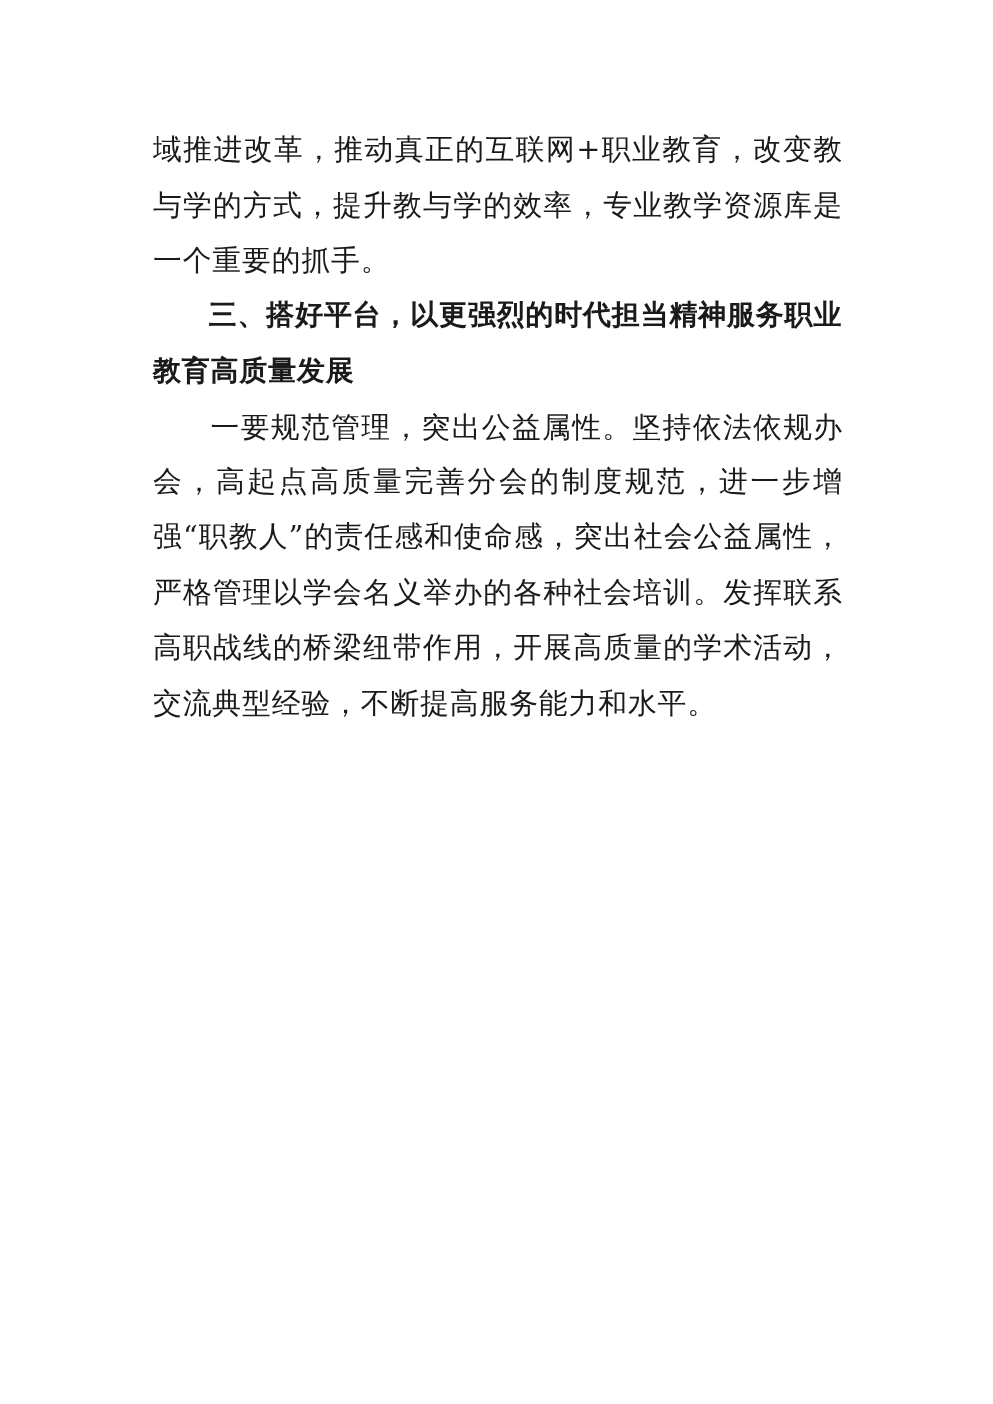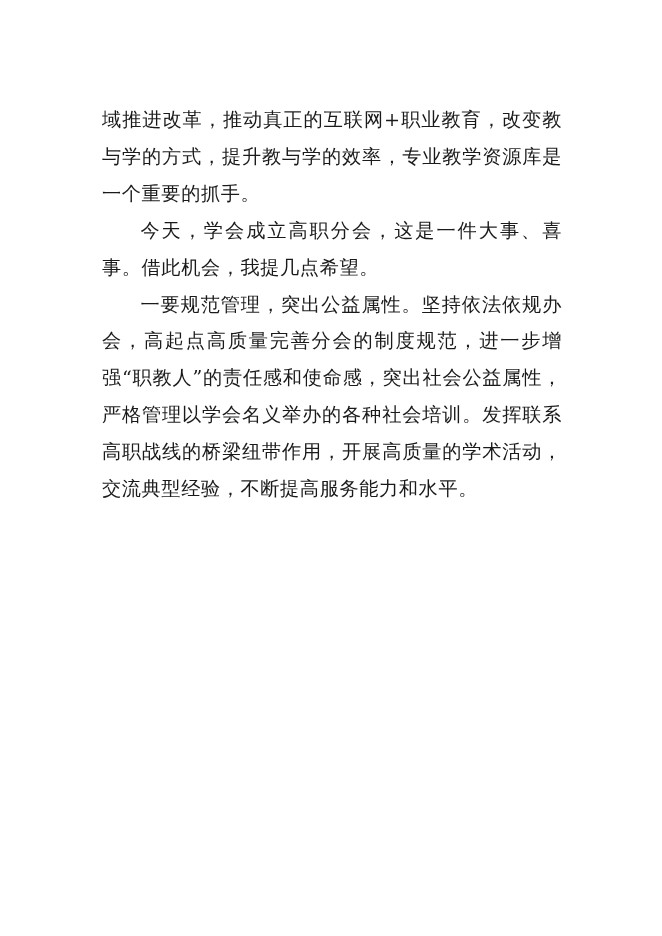--- a/index.html
+++ b/index.html
@@ -4,27 +4,27 @@
 <style>
   html, body { margin: 0; padding: 0; background: #ffffff; }
   body { width: 662px; height: 936px; position: relative; overflow: hidden; }
   .page {
     position: absolute; left: 102px; top: 82px; width: 460px;
     font-family: "DejaVu Serif", "Liberation Serif", serif;
     font-size: 19.2px; line-height: 36.9px; color: #1a1a1a;
     letter-spacing: 0.6px;
   }
   .para { margin: 0; text-indent: 2em; text-align: justify; text-align-last: left; }
-  .para.cont { text-indent: 0; margin-top: 20px; }
+  .para.cont { text-indent: 0; }
   .heading {
     margin: 0; text-indent: 2em; font-weight: bold;
     font-family: "DejaVu Sans", "Liberation Sans", sans-serif; font-size: 18.6px;
   }
 </style>
 </head>
 <body>
 
 <div class="page">
   <p class="para cont">域推进改革，推动真正的互联网+职业教育，改变教与学的方式，提升教与学的效率，专业教学资源库是一个重要的抓手。</p>
-  <p class="para">今天，学会成立高职分会，这是一件大事、喜事。借此机会，我提几点希望。</p>
+  <p class="heading">三、搭好平台，以更强烈的时代担当精神服务职业教育高质量发展</p>
   <p class="para">一要规范管理，突出公益属性。坚持依法依规办会，高起点高质量完善分会的制度规范，进一步增强“职教人”的责任感和使命感，突出社会公益属性，严格管理以学会名义举办的各种社会培训。发挥联系高职战线的桥梁纽带作用，开展高质量的学术活动，交流典型经验，不断提高服务能力和水平。</p>
 
 </div>
 
 </body></html>

